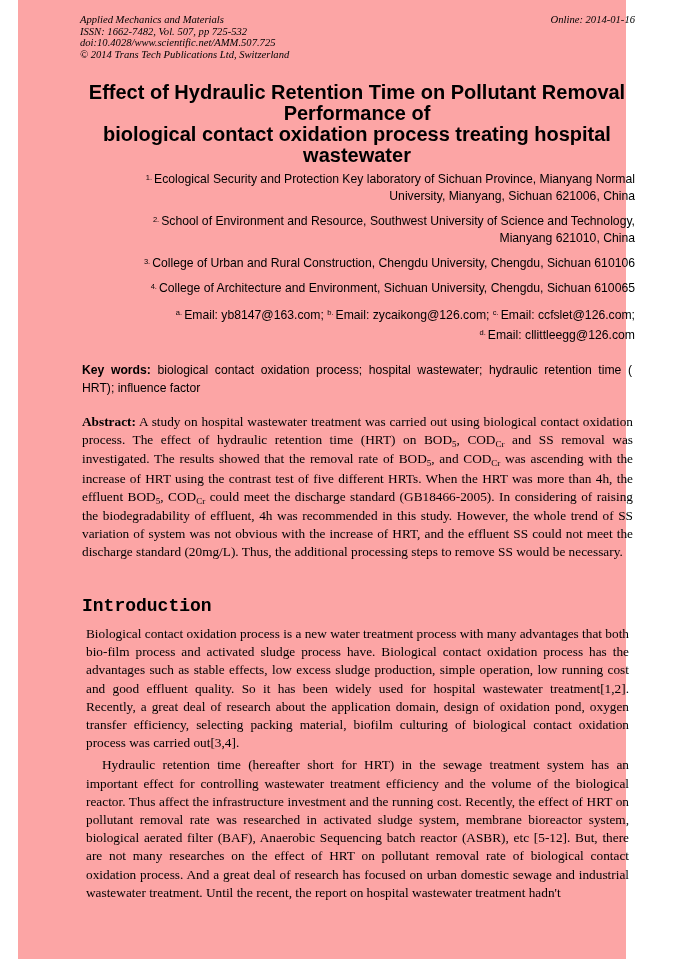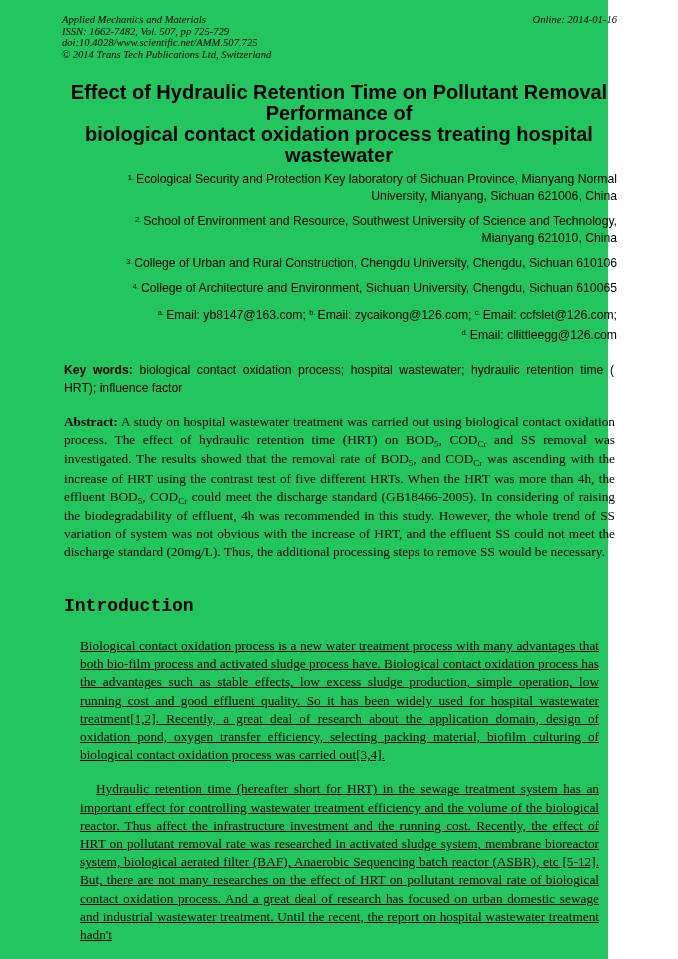--- a/index.html
+++ b/index.html
@@ -1,17 +1,17 @@
 <!DOCTYPE html>
 <html><head>
 <meta charset="utf-8">
 <style>
   html, body { margin: 0; padding: 0; background: #ffffff; }
   body { width: 678px; height: 959px; position: relative; overflow: hidden; color: #000; }
-  .page { position: absolute; left: 0; top: 0; width: 608px; height: 959px; background: #22c55e; }
+  .page { position: absolute; left: 18px; top: 0; width: 608px; height: 959px; background: #fca5a5; }
 
   .hdr { position: absolute; left: 62px; top: 14px; width: 555px; font-family: "Liberation Serif", serif; font-style: italic; font-size: 10.6px; line-height: 11.6px; }
   .hdr-left div { white-space: nowrap; }
   .hdr-right { position: absolute; right: 0; top: 0; white-space: nowrap; margin-left: 40px; }
 
   .title { position: absolute; left: 48px; top: 82px; width: 582px; text-align: center; font-family: "Liberation Sans", sans-serif; font-weight: bold; font-size: 20px; line-height: 21px; }
   .authors { position: absolute; left: 48px; top: 137px; width: 582px; text-align: center; font-family: "Liberation Sans", sans-serif; font-size: 15px; line-height: 20px; }
   .authors sup { font-size: 9.5px; vertical-align: top; position: relative; top: -3px; }
 
   .affils { position: absolute; left: 62px; top: 171px; width: 555px; font-family: "Liberation Sans", sans-serif; font-size: 12.2px; line-height: 17px; text-align: right; }
@@ -20,33 +20,33 @@
   .emails { line-height: 20px; }
 
   .keywords { position: absolute; left: 64px; top: 361px; width: 550px; font-family: "Liberation Sans", sans-serif; font-size: 12.2px; line-height: 18px; text-align: justify; }
   .keywords b { font-weight: bold; }
 
   .body-text { font-family: "Liberation Serif", serif; font-size: 13.3px; line-height: 18.2px; text-align: justify; }
   .abstract { position: absolute; left: 64px; top: 413px; width: 551px; }
   .abstract b { font-weight: bold; }
   .section-head { position: absolute; left: 64px; top: 597px; font-family: Liberation Mono, monospace; font-weight: bold; font-size: 18px; line-height: 18px; }
   .intro { position: absolute; left: 64px; top: 621px; width: 551px; }
-  .intro p { margin: 16px; text-decoration: underline; }
+  .intro p { margin: 4px; }
   .intro p.indent { text-indent: 16px; }
   sub.s { font-size: 9px; vertical-align: baseline; position: relative; top: 3px; }
 </style>
 </head>
 <body>
 
 <div class="page">
 
   <div class="hdr">
     <div class="hdr-left">
       <div>Applied Mechanics and Materials</div>
-      <div>ISSN: 1662-7482, Vol. 507, pp 725-729</div>
+      <div>ISSN: 1662-7482, Vol. 507, pp 725-532</div>
       <div>doi:10.4028/www.scientific.net/AMM.507.725</div>
       <div>© 2014 Trans Tech Publications Ltd, Switzerland</div>
     </div>
     <div class="hdr-right">Online: 2014-01-16</div>
   </div>
 
   <div class="title">
     <div>Effect of Hydraulic Retention Time on Pollutant Removal Performance of</div>
     <div>biological contact oxidation process treating hospital wastewater</div>
   </div>

